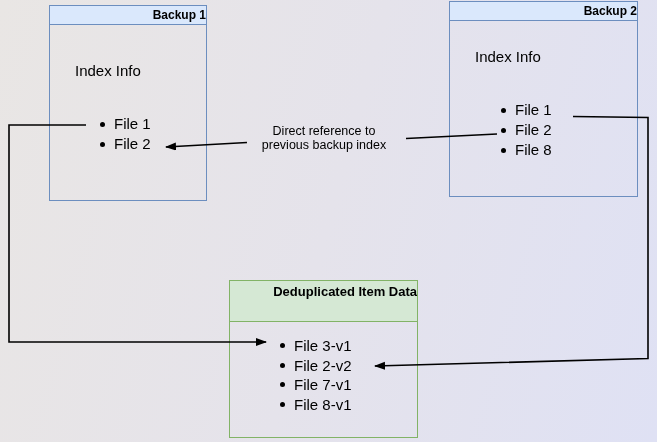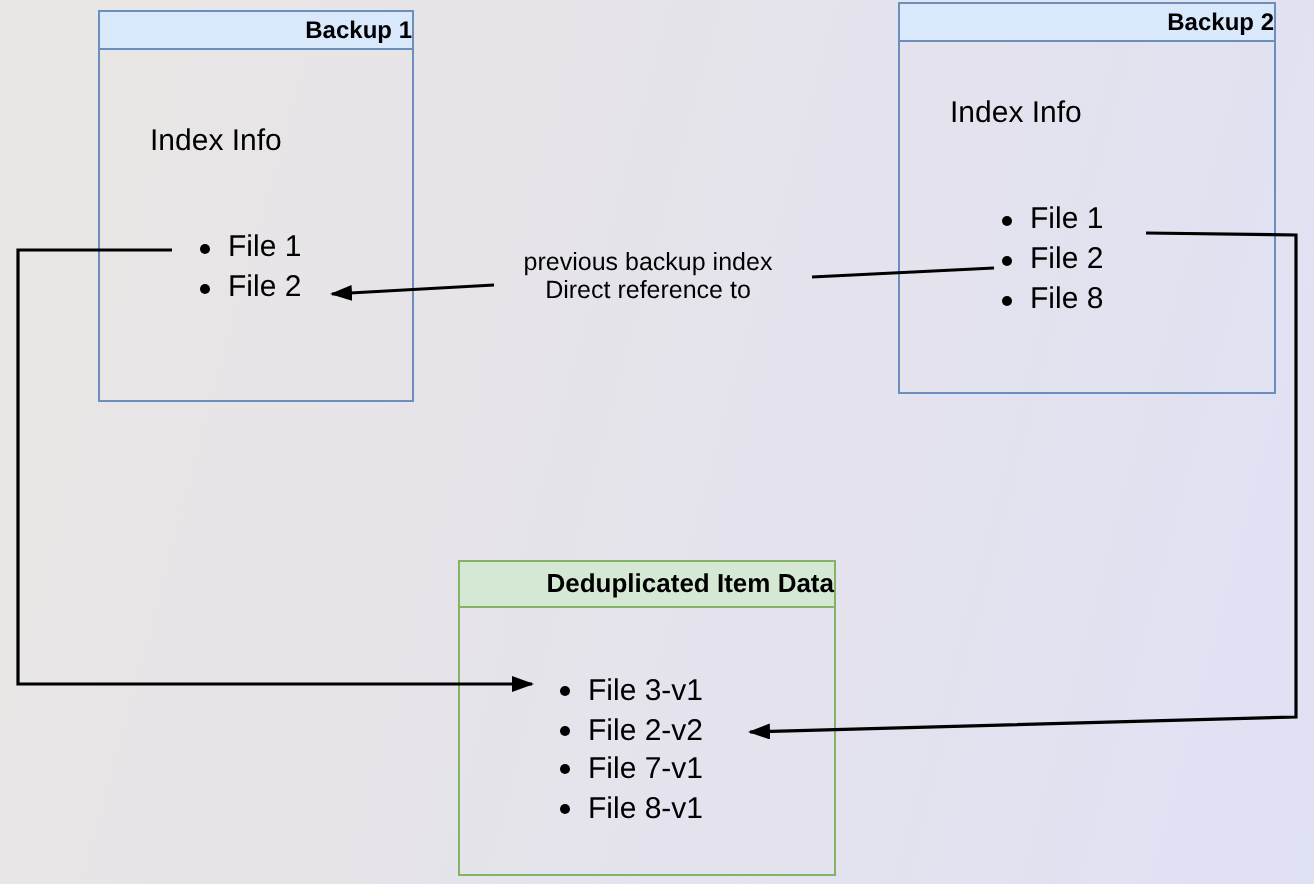--- a/index.html
+++ b/index.html
@@ -37,21 +37,21 @@
     background: #dae8fc;
     border-color: #6c8ebf;
     height: 19px;
     line-height: 18px;
     font-size: 12px;
   }
   .green { border-color: #82b366; }
   .green .header {
     background: #d5e8d4;
     border-color: #82b366;
-    height: 23px;
+    height: 41px;
     line-height: 22px;
     font-size: 13px;
   }
   #backup1 { left: 49px; top: 5px; width: 158px; height: 196px; }
   #backup2 { left: 449px; top: 1px; width: 189px; height: 196px; }
   #dedup   { left: 229px; top: 280px; width: 189px; height: 158px; }
 
   .section-label {
     position: absolute;
     font-size: 15px;
@@ -152,17 +152,17 @@
 
     <polyline points="86,125 9,125 9,342 266,342" fill="none" stroke="#000" stroke-width="1.6" marker-end="url(#arrowhead)"></polyline>
 
     <polyline points="573,116.5 648,117.5 648,358.5 375,366" fill="none" stroke="#000" stroke-width="1.6" marker-end="url(#arrowhead)"></polyline>
 
     <line x1="497" y1="134" x2="406" y2="138.5" stroke="#000" stroke-width="1.6"></line>
     <line x1="247" y1="142.5" x2="166" y2="147" stroke="#000" stroke-width="1.6" marker-end="url(#arrowhead)"></line>
   </svg>
 
   <div class="edge-label">
+    <div>Direct reference to</div>
     <div>previous backup index</div>
-    <div>Direct reference to</div>
   </div>
 
 </div>
 
 </body></html>

